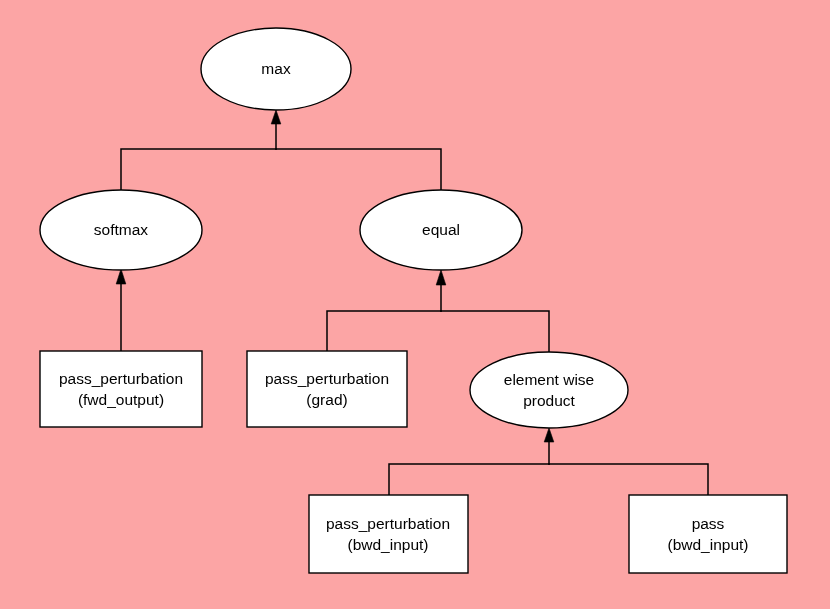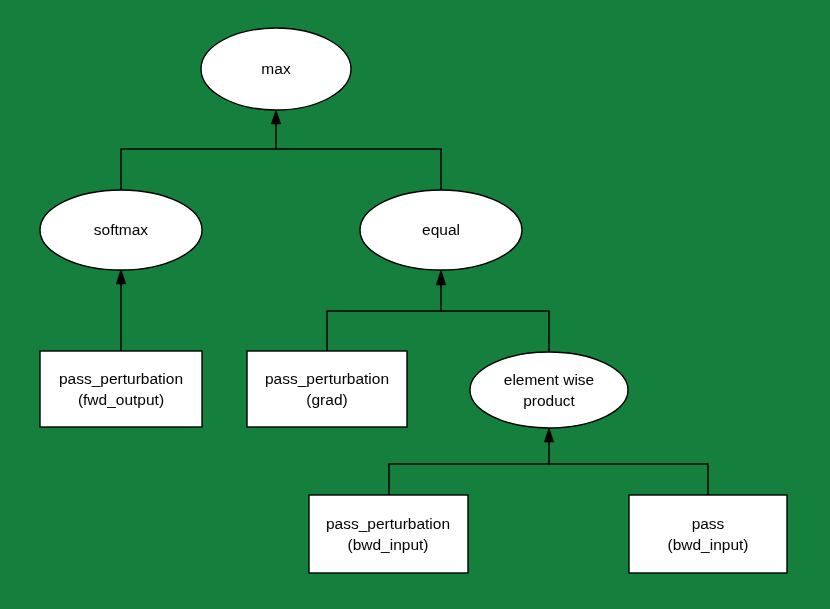--- a/index.html
+++ b/index.html
@@ -10,21 +10,21 @@
   body {
     width: 830px;
     height: 609px;
     font-family: "Liberation Sans", sans-serif;
     overflow: hidden;
   }
   #diagram-root {
     position: relative;
     width: 830px;
     height: 609px;
-    background: #15803d;
+    background: #fca5a5;
   }
   svg#graph {
     display: block;
     width: 830px;
     height: 609px;
   }
   .node-shape {
     fill: #ffffff;
     stroke: #000000;
     stroke-width: 1.4;

